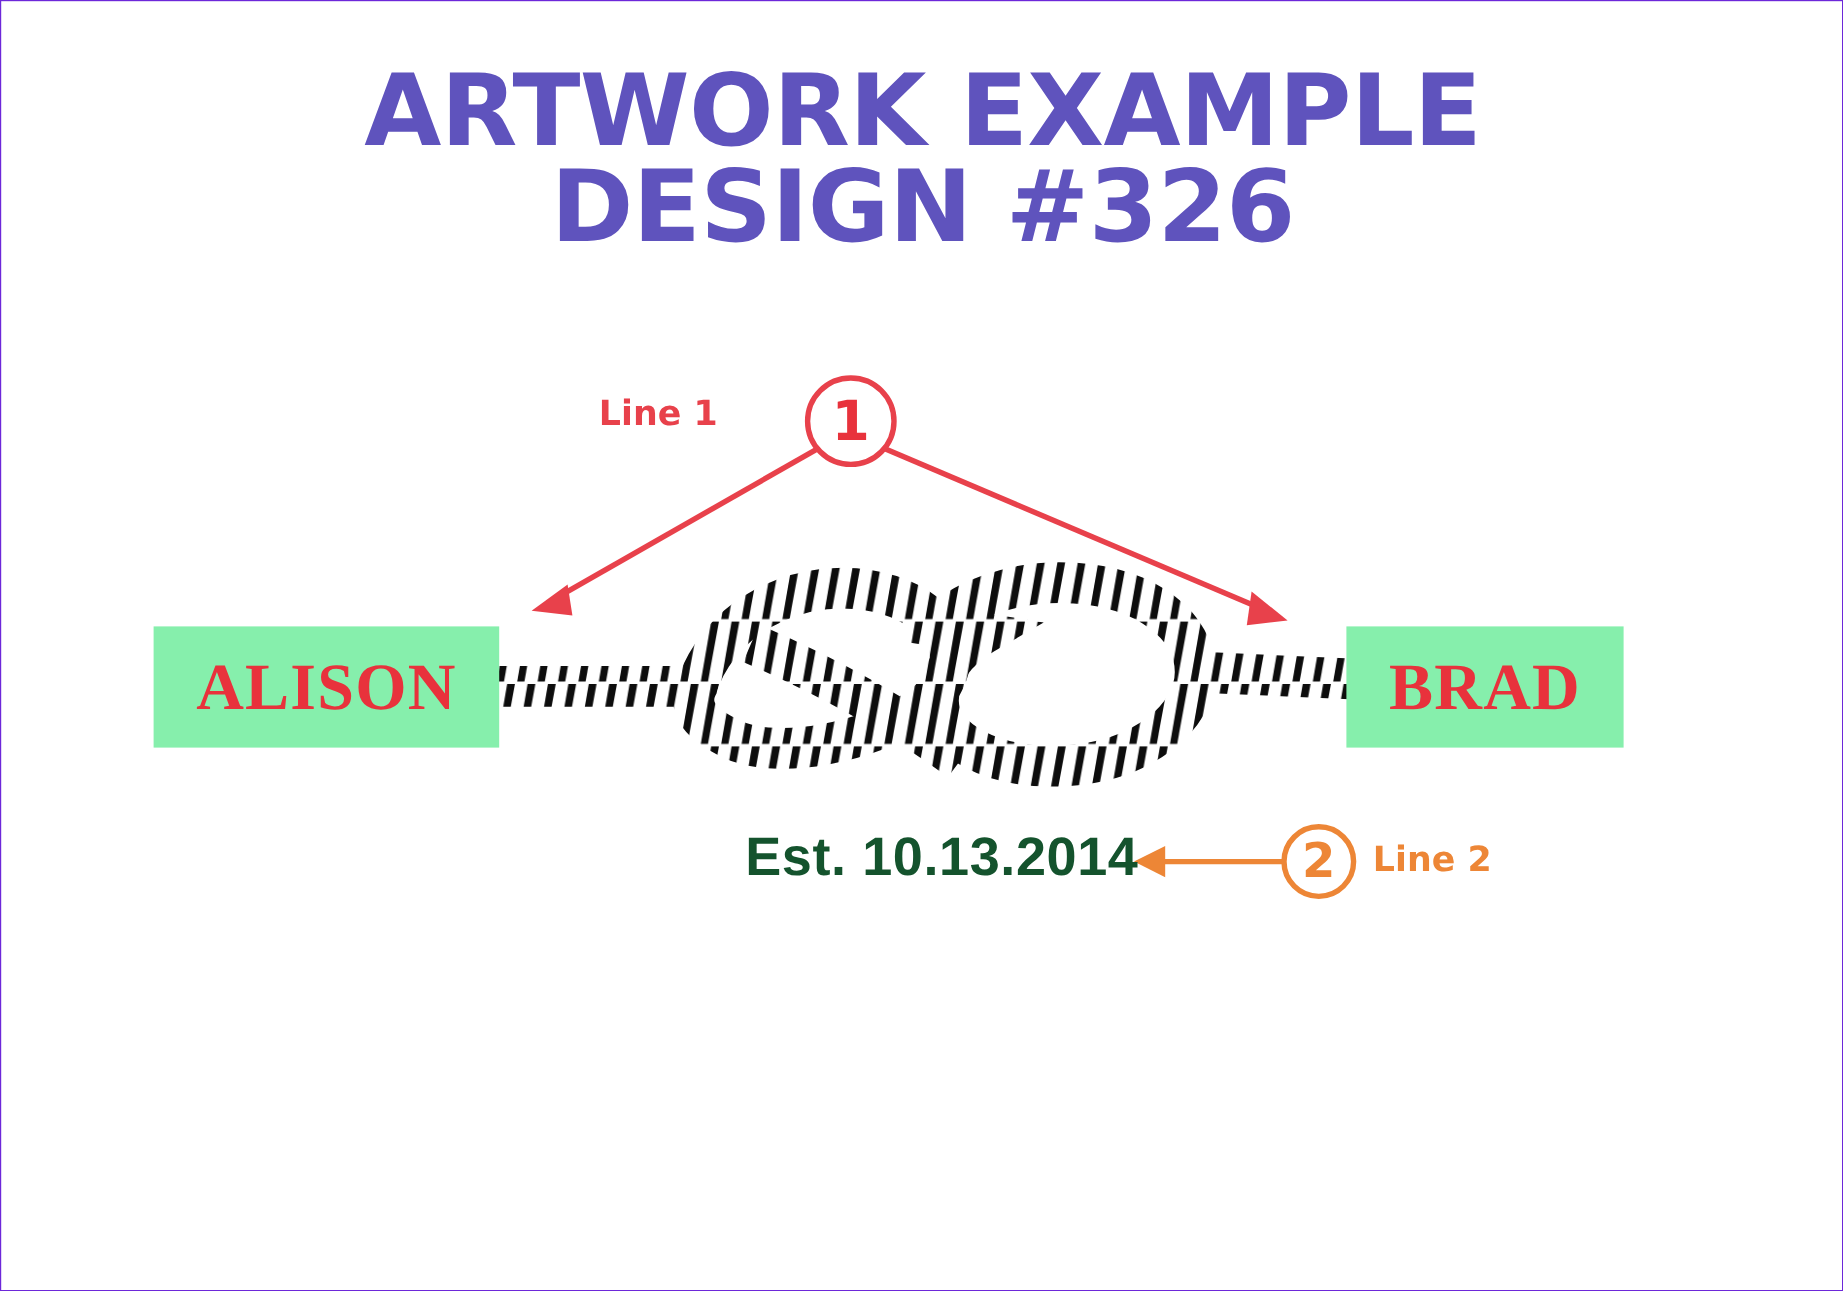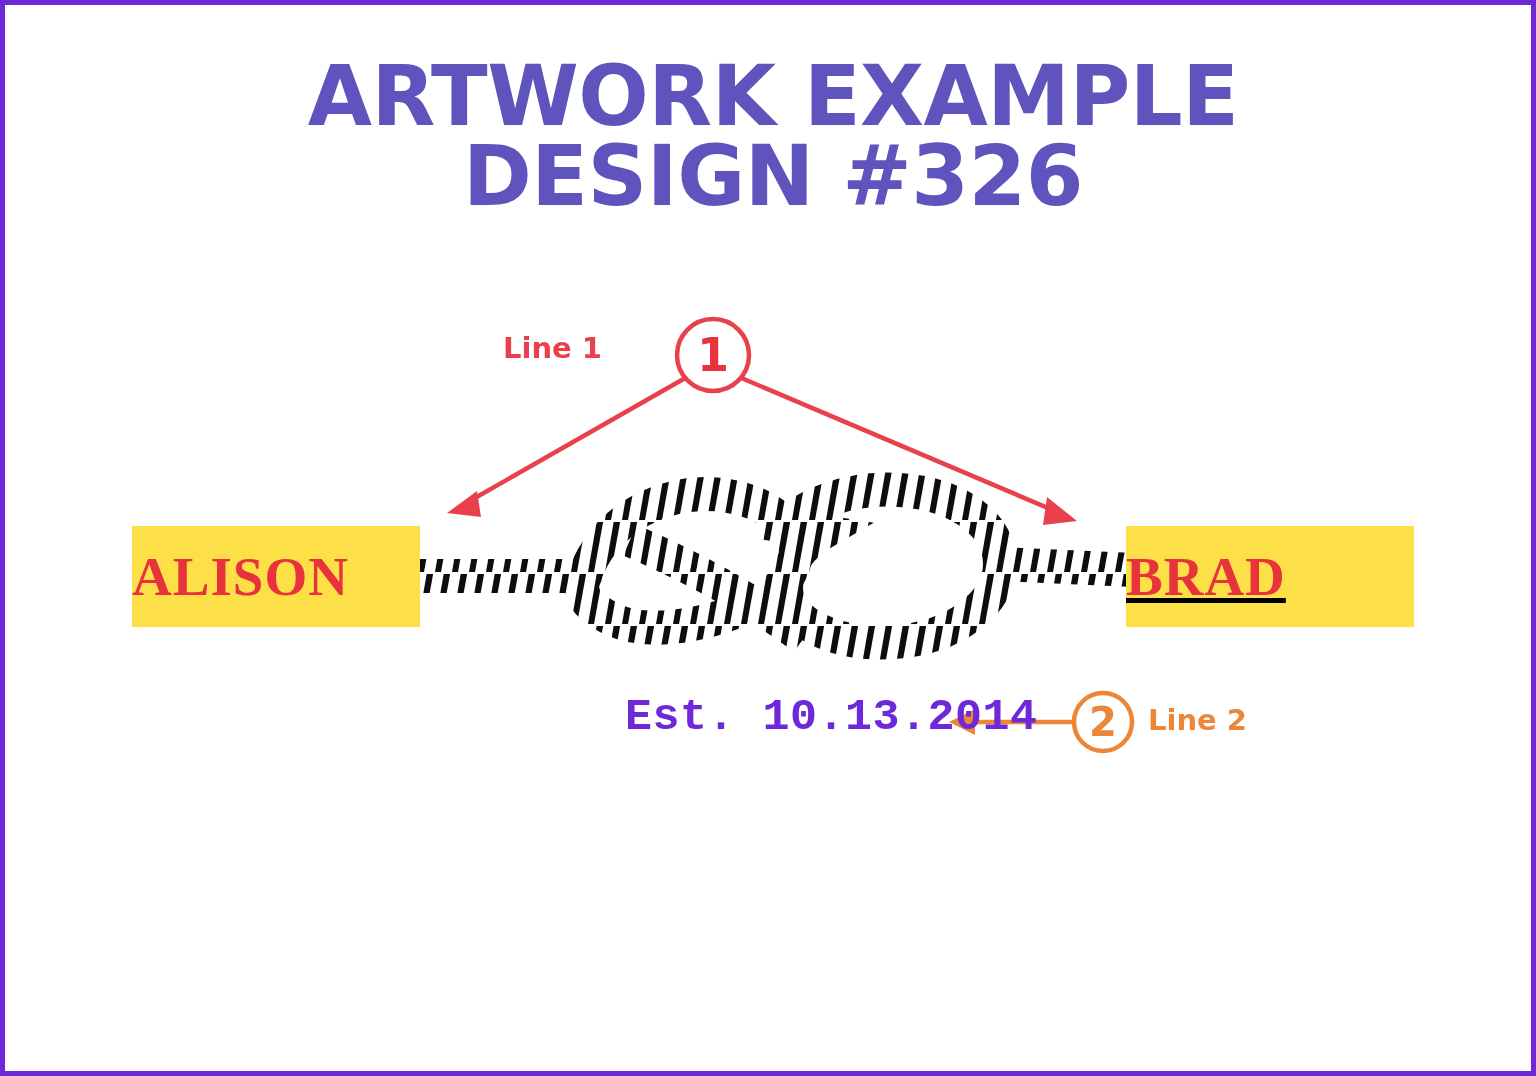--- a/index.html
+++ b/index.html
@@ -10,21 +10,21 @@
     background: #ffffff;
     font-family: "Liberation Sans", sans-serif;
     overflow: hidden;
   }
 
   #canvas {
     position: relative;
     width: 1536px;
     height: 1076px;
     background: #ffffff;
-    border: 5px solid #6d28d9;
+    border: 1px solid #6d28d9;
     overflow: hidden;
   }
 
   
   #title-block {
     position: absolute;
     left: 0;
     top: 52px;
     width: 1536px;
     text-align: center;
@@ -37,36 +37,36 @@
     font-weight: 700;
     font-size: 83px;
     letter-spacing: -0.5px;
     white-space: nowrap;
     transform: scaleX(1.0);
   }
 
   
   .name-plate {
     position: absolute;
-    background: #fde047;
+    background: #86efac;
     display: flex;
     align-items: center;
-    justify-content: flex-start;
+    justify-content: center;
     z-index: 4;
   }
   .name-plate-text {
     color: #e8323c;
     font-family: "Liberation Serif", serif;
     font-weight: 700;
     font-size: 55px;
     letter-spacing: 1px;
     white-space: nowrap;
   }
   #plate-left  { left: 127px;  top: 521px; width: 288px; height: 101px; }
-  #plate-right { left: 1121px; top: 521px; width: 288px; height: 101px; text-decoration: underline; }
+  #plate-right { left: 1121px; top: 521px; width: 231px; height: 101px; }
 
   
   #rope-graphic {
     position: absolute;
     left: 395px;
     top: 465px;
     width: 750px;
     height: 215px;
     z-index: 3;
   }
@@ -116,22 +116,22 @@
     font-weight: 700;
     font-size: 29px;
     white-space: nowrap;
     z-index: 6;
     text-align: right;
   }
   #est-date {
     position: absolute;
     left: 620px;
     top: 687px;
-    color: #6d28d9;
-    font-family: Liberation Mono, monospace;
+    color: #14532d;
+    font-family: Liberation Sans, sans-serif;
     font-weight: 700;
     font-size: 45px;
     letter-spacing: 0.5px;
     white-space: nowrap;
     z-index: 6;
   }
 </style>
 </head>
 <body>
 

